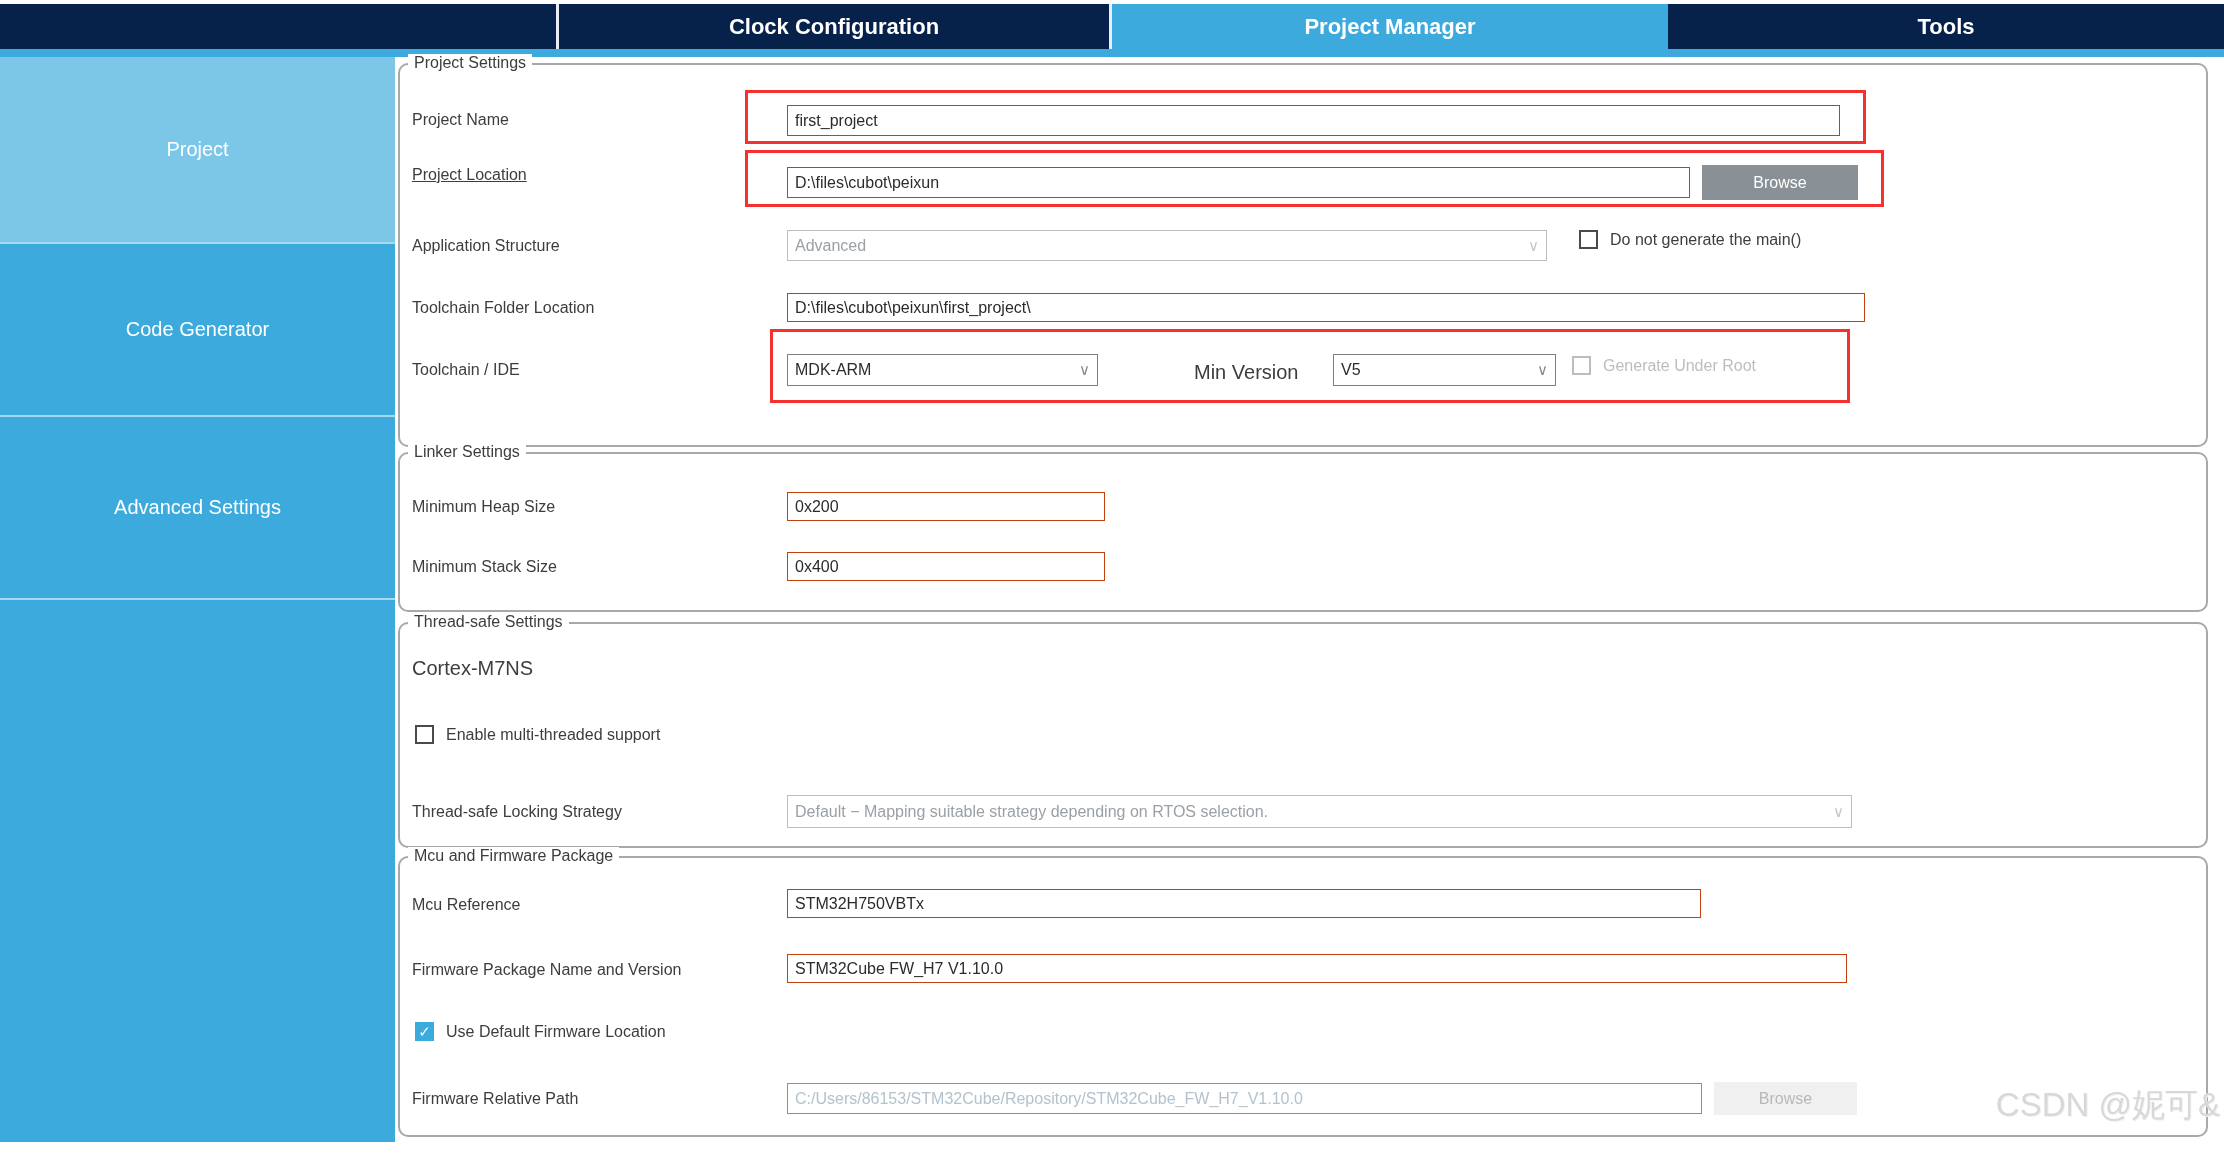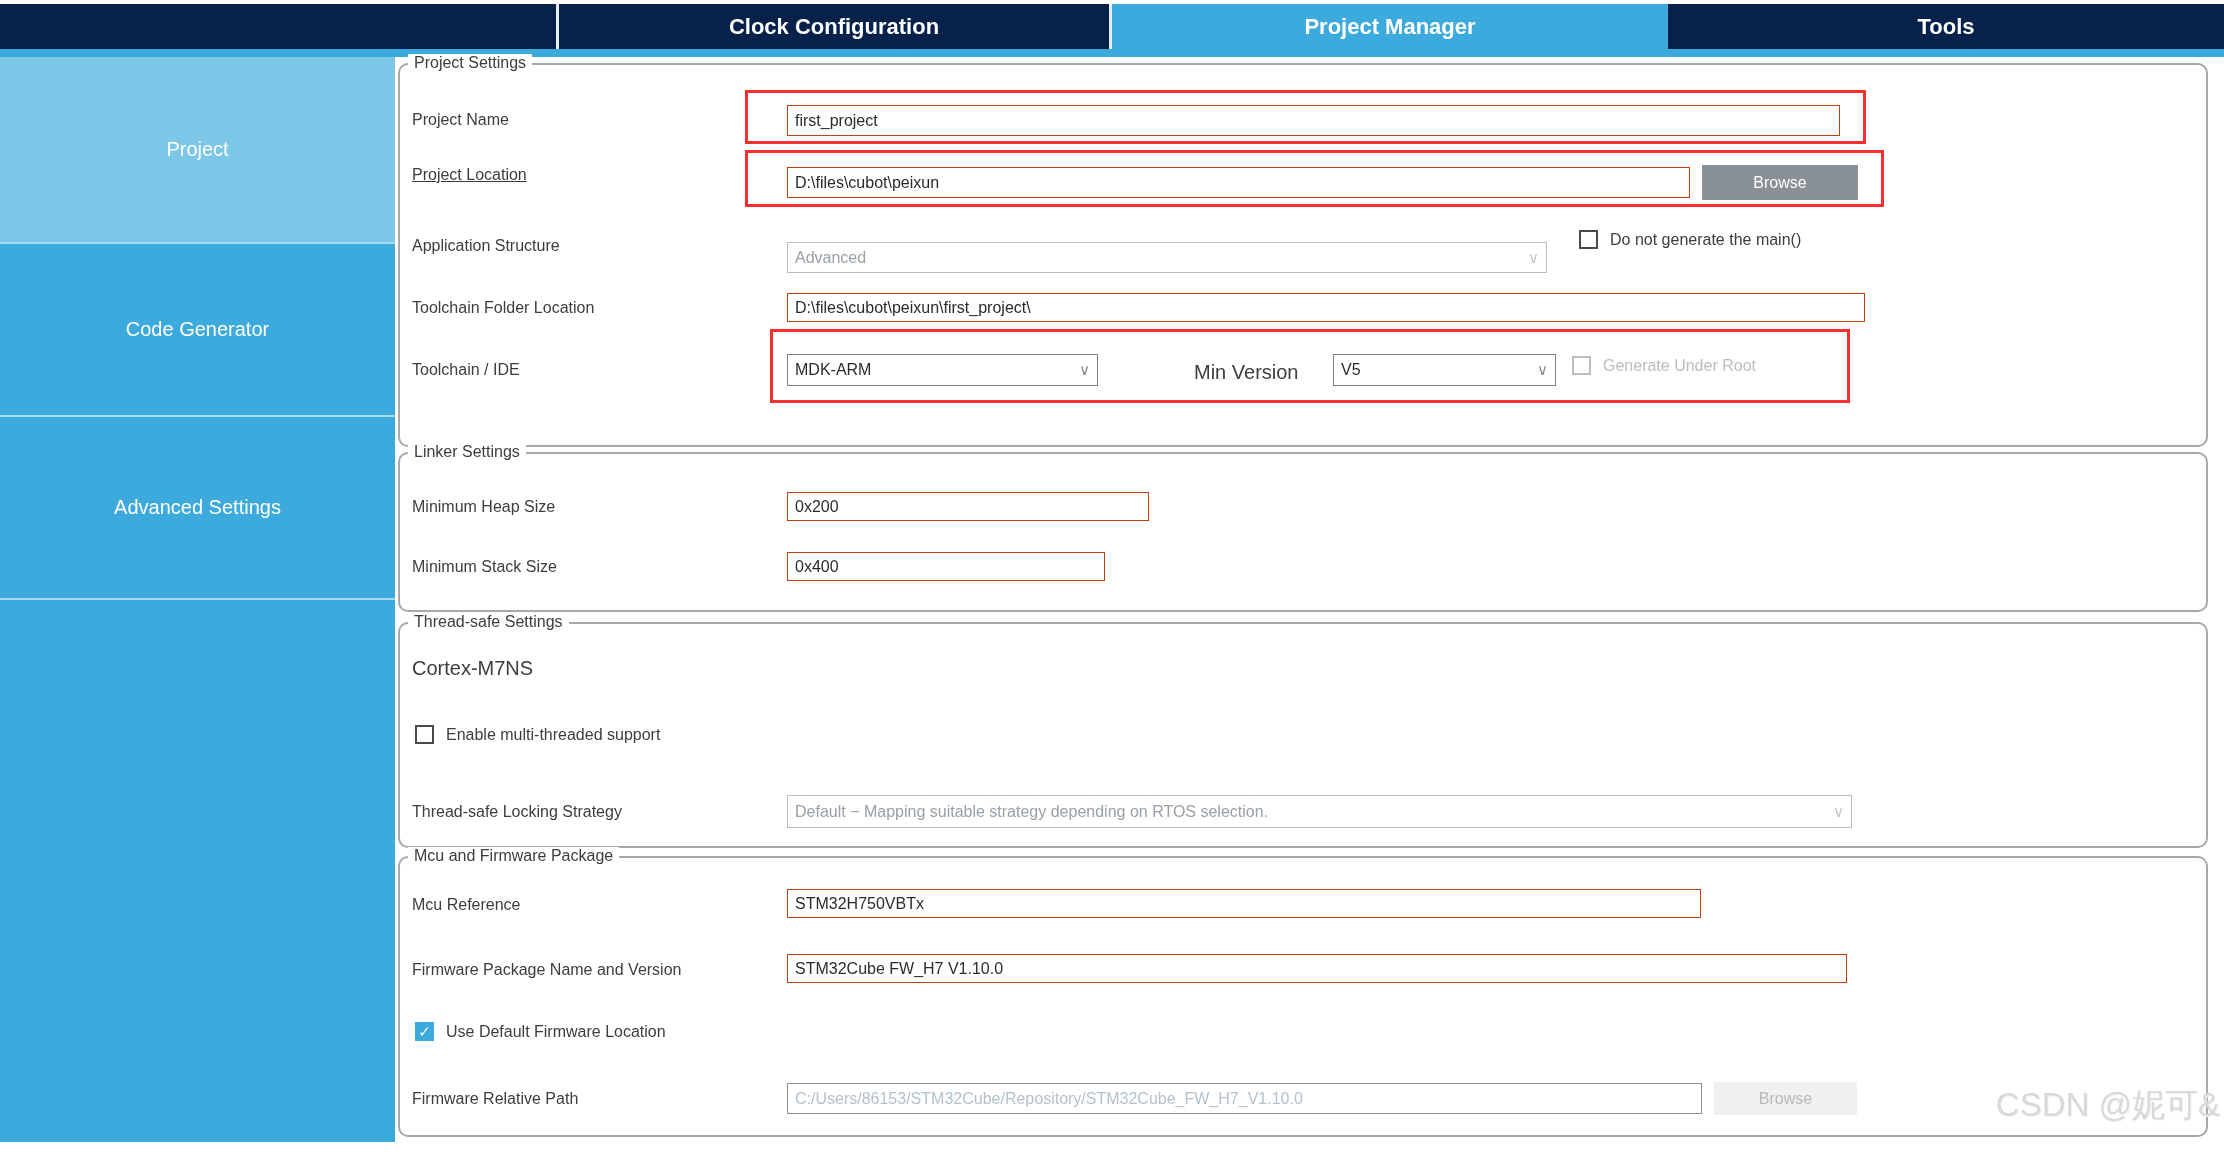--- a/index.html
+++ b/index.html
@@ -114,21 +114,21 @@
     <div class="legend">Project Settings</div>
 
     <div class="lbl" style="top:46px;">Project Name</div>
     <div class="textbox" style="left:387px; top:40px; width:1053px; height:31px;">first_project</div>
 
     <div class="lbl" style="top:101px;text-decoration:underline;">Project Location</div>
     <div class="textbox" style="left:387px; top:102px; width:903px; height:31px;">D:\files\cubot\peixun</div>
     <div class="btn" style="left:1302px; top:100px; width:156px; height:35px;">Browse</div>
 
     <div class="lbl" style="top:172px;">Application Structure</div>
-    <div class="dropdown disabled" style="left:387px; top:165px; width:760px; height:31px;margin-top:12px;">
+    <div class="dropdown disabled" style="left:387px; top:165px; width:760px; height:31px;">
       <span>Advanced</span>
       <span class="chev">∨</span>
     </div>
     <div class="cb" style="left:1179px; top:165px;"></div>
     <div class="cb-label" style="left:1210px; top:166px;">Do not generate the main()</div>
 
     <div class="lbl" style="top:234px;">Toolchain Folder Location</div>
     <div class="textbox" style="left:387px; top:228px; width:1078px; height:29px;">D:\files\cubot\peixun\first_project\</div>
 
     <div class="lbl" style="top:296px;">Toolchain / IDE</div>
@@ -142,21 +142,21 @@
       <span class="chev">∨</span>
     </div>
     <div class="cb disabled" style="left:1172px; top:291px;"></div>
     <div class="cb-label dim" style="left:1203px; top:292px;">Generate Under Root</div>
   </div>
 
   <div class="groupbox" style="top:452px; height:160px;">
     <div class="legend">Linker Settings</div>
 
     <div class="lbl" style="top:44px;">Minimum Heap Size</div>
-    <div class="textbox" style="left:387px; top:38px; width:362px; height:29px;">0x200</div>
+    <div class="textbox" style="left:387px; top:38px; width:318px; height:29px;">0x200</div>
 
     <div class="lbl" style="top:104px;">Minimum Stack Size</div>
     <div class="textbox" style="left:387px; top:98px; width:318px; height:29px;">0x400</div>
   </div>
 
   <div class="groupbox" style="top:622px; height:226px;">
     <div class="legend">Thread-safe Settings</div>
 
     <div class="static-text" style="left:12px; top:33px;">Cortex-M7NS</div>
 

